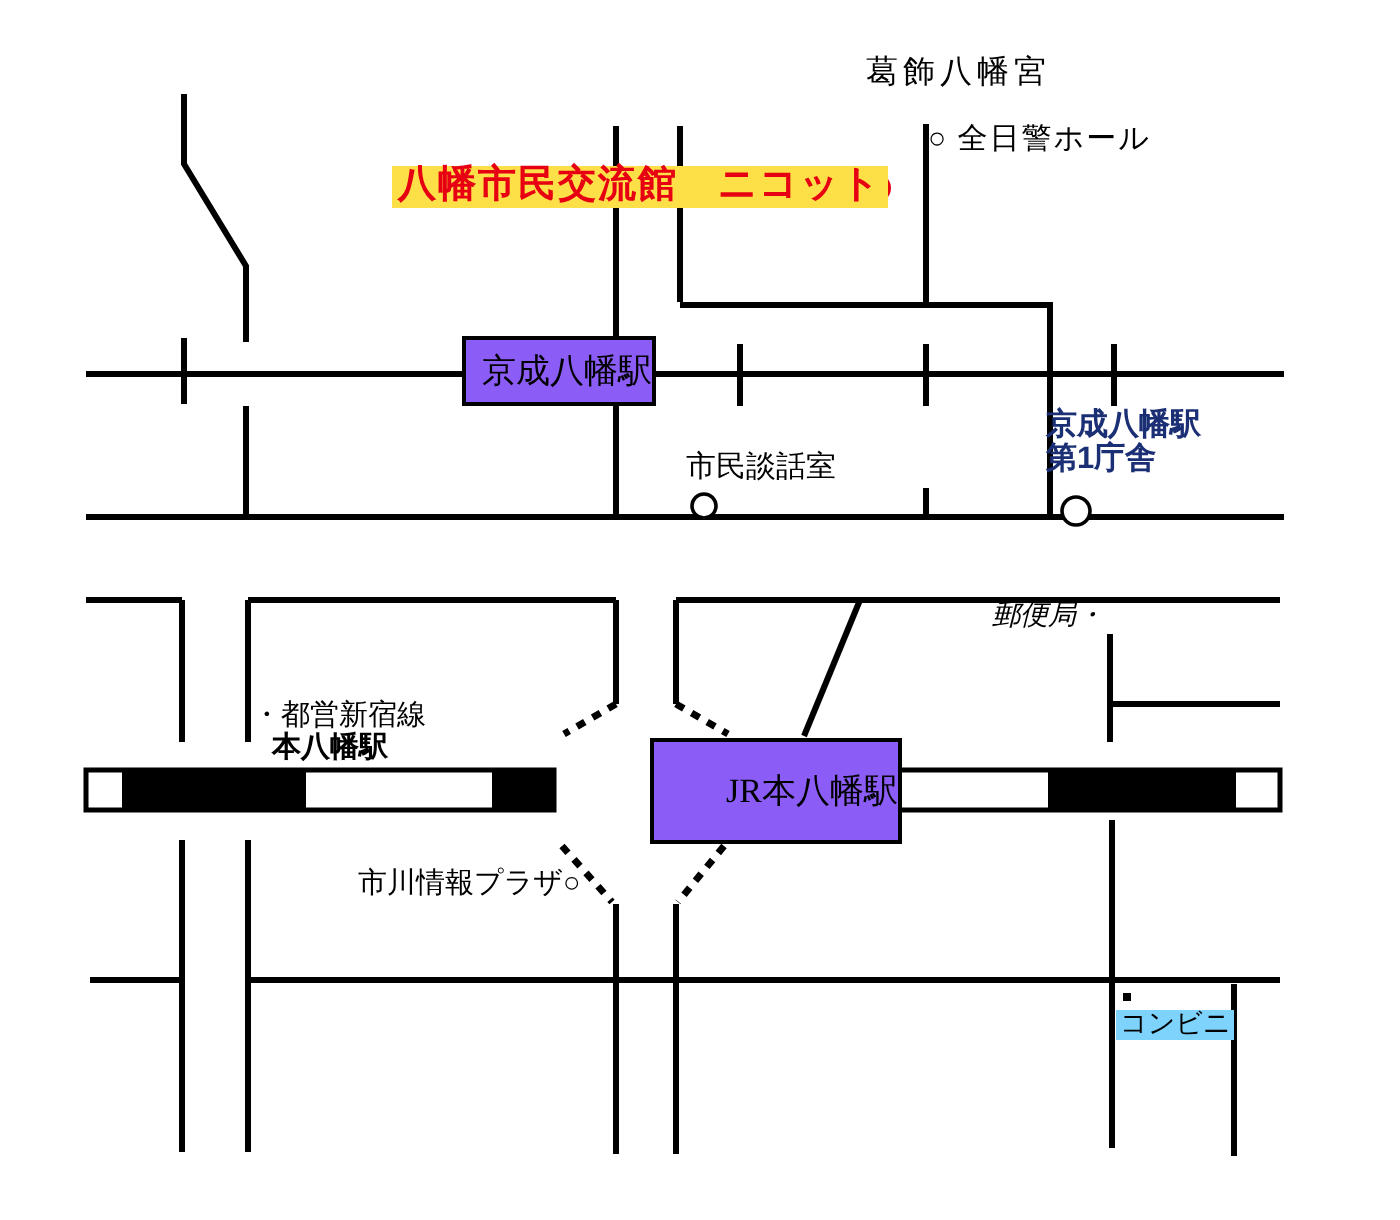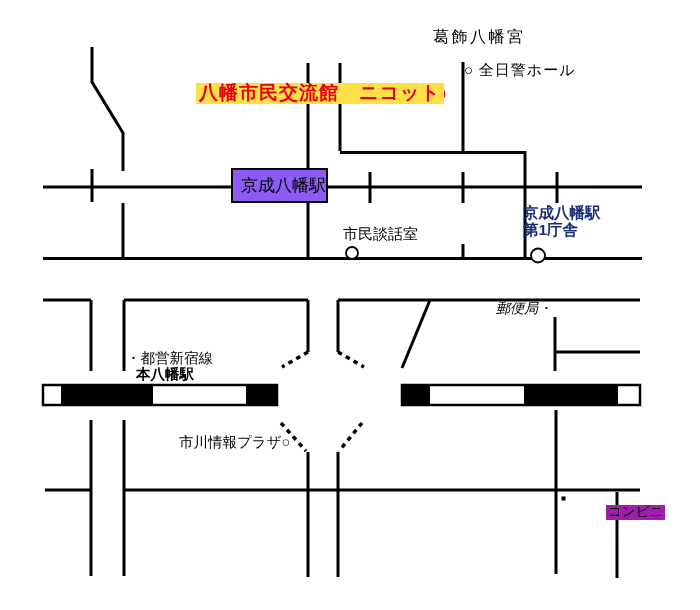--- a/index.html
+++ b/index.html
@@ -38,21 +38,21 @@
   .lbl-danwashitsu{left:343px;top:226px;font-size:15px;}
   .lbl-cityhall{
     left:523px;top:204px;font-size:15.5px;font-weight:bold;
     color:#1b2f75;font-family:"Liberation Sans","DejaVu Sans",sans-serif;
     line-height:1.1;
   }
   .lbl-postoffice{left:496px;top:301px;font-size:14px;font-style:italic;}
   .lbl-toei{left:126px;top:351px;font-size:14.5px;line-height:1.1;}
   .lbl-toei span + span{padding-left:10px;font-weight:bold;}
   .lbl-plaza{left:179px;top:436px;font-size:14.5px;font-family:Liberation Mono, monospace;}
-  .lbl-konbini{left:558px;top:505px;font-size:13.5px;background:#a21caf;padding:0 2px;margin-left:48px;}
+  .lbl-konbini{left:558px;top:505px;font-size:13.5px;background:#7dd3fc;padding:0 2px;}
   .box-keisei{left:183px;top:168px;width:97px;height:35px;font-size:17px;}
   .box-jr{left:277px;top:369px;width:126px;height:53px;font-size:17px;}
 </style>
 </head>
 <body>
 
 <div id="map-canvas">
 
   <svg width="700" height="610" viewBox="0 0 700 610">
     <g stroke="#000000" stroke-width="3" fill="none">
@@ -88,20 +88,23 @@
 
     <circle cx="438" cy="94" r="7.5" fill="#e60012"></circle>
     <circle cx="352" cy="253" r="6" fill="#ffffff" stroke="#000000" stroke-width="1.8"></circle>
     <circle cx="538" cy="255.5" r="7" fill="#ffffff" stroke="#000000" stroke-width="1.8"></circle>
     <rect x="561.5" y="496.5" width="4" height="4" fill="#000000"></rect>
   </svg>
 
   <div class="station-box box-keisei">
     <span>京成八幡駅</span>
   </div>
+  <div class="station-box box-jr">
+    <span>JR本八幡駅</span>
+  </div>
 
   <div class="lbl lbl-shrine">葛飾八幡宮</div>
   <div class="lbl lbl-hall">○ 全日警ホール</div>
   <div class="lbl lbl-destination">八幡市民交流館　ニコット</div>
   <div class="lbl lbl-danwashitsu">市民談話室</div>
   <div class="lbl lbl-cityhall two-line">
     <span>京成八幡駅</span>
     <span>第1庁舎</span>
   </div>
   <div class="lbl lbl-postoffice">郵便局・</div>

